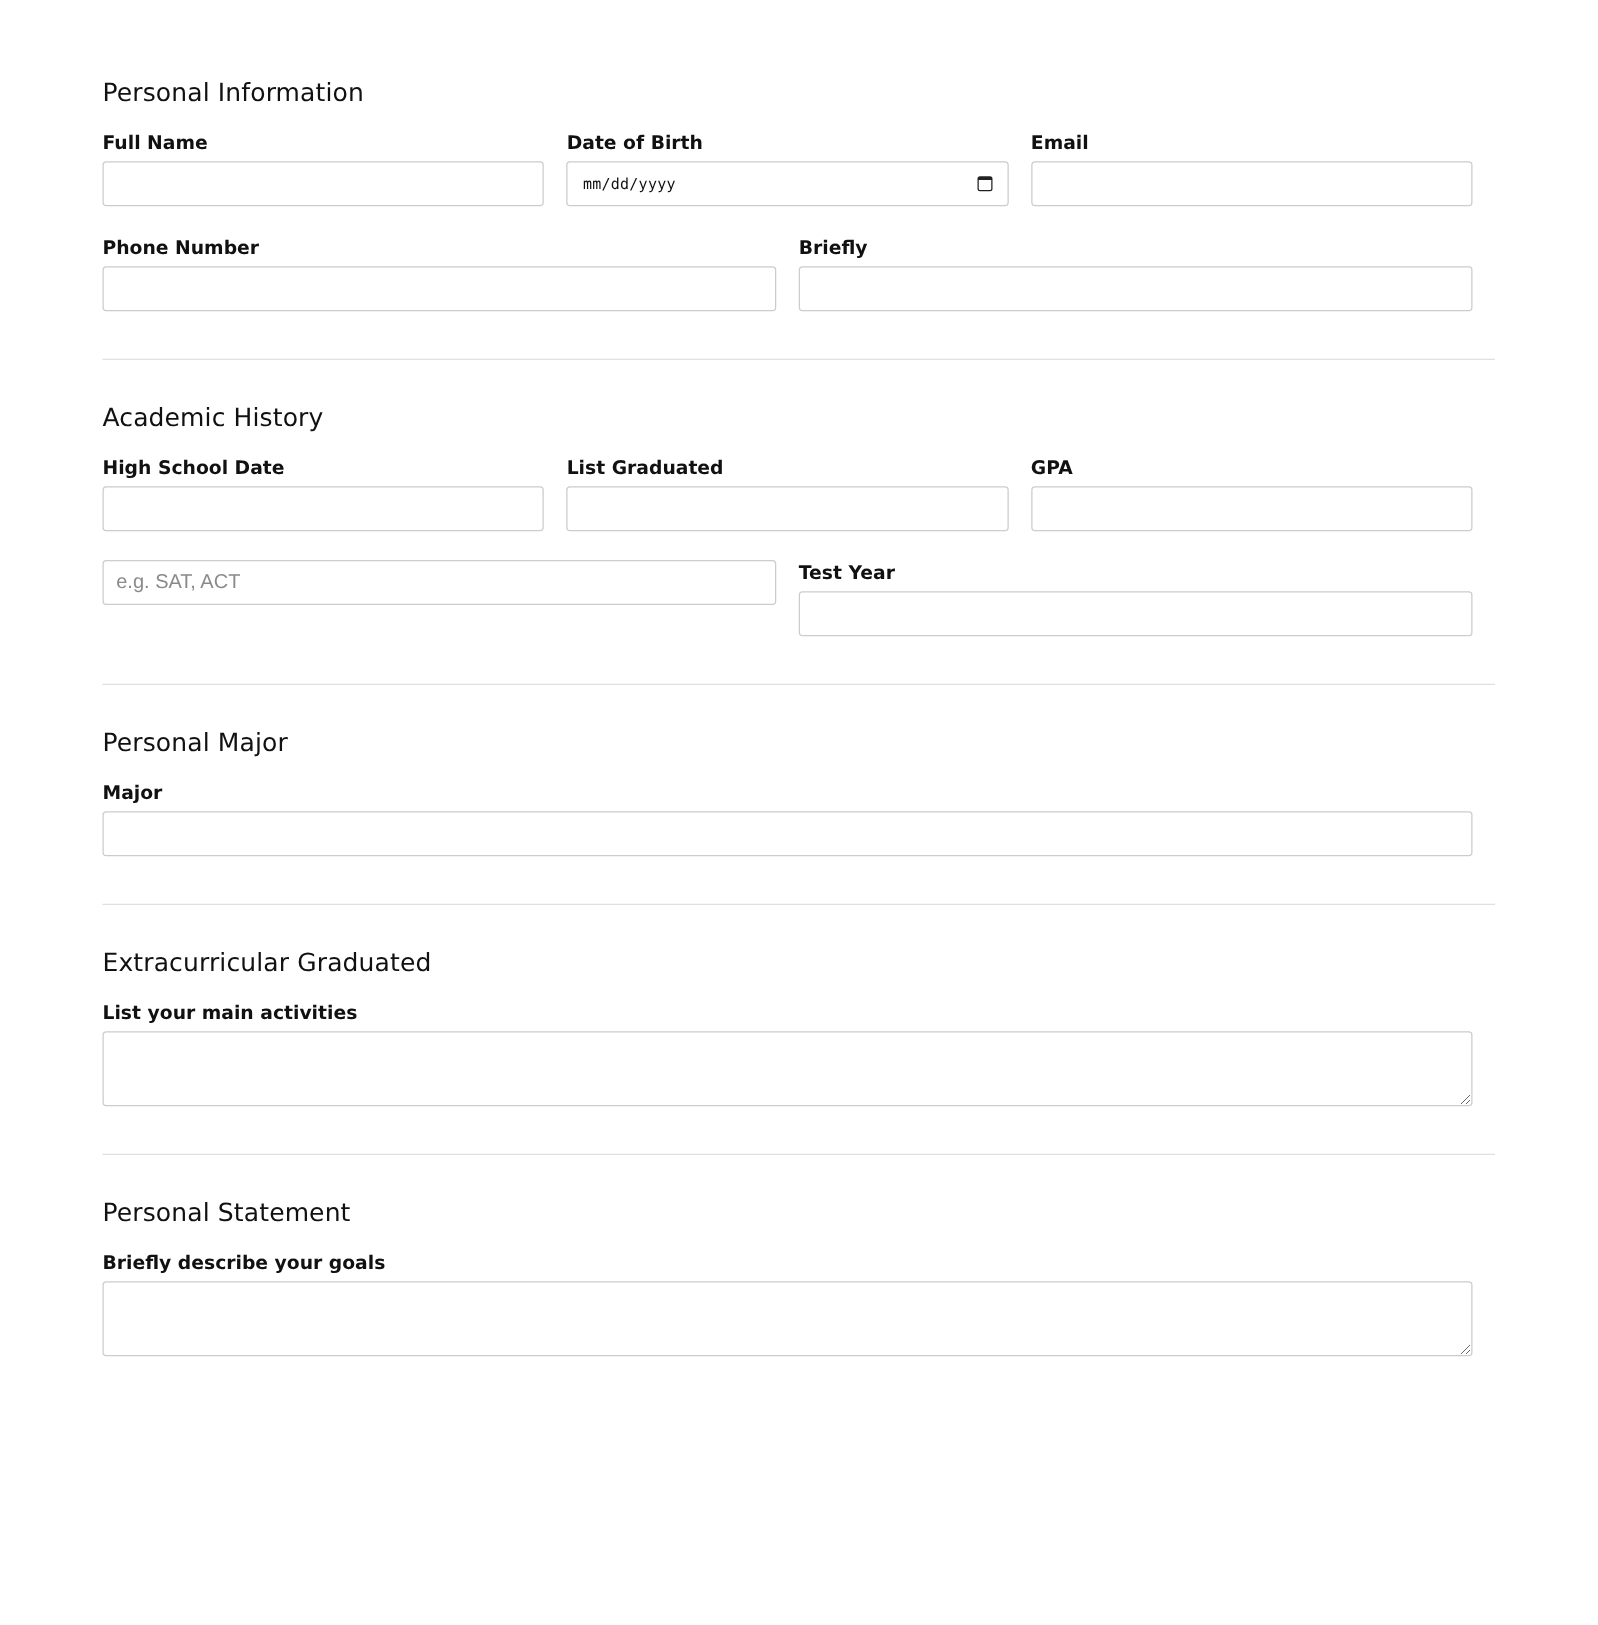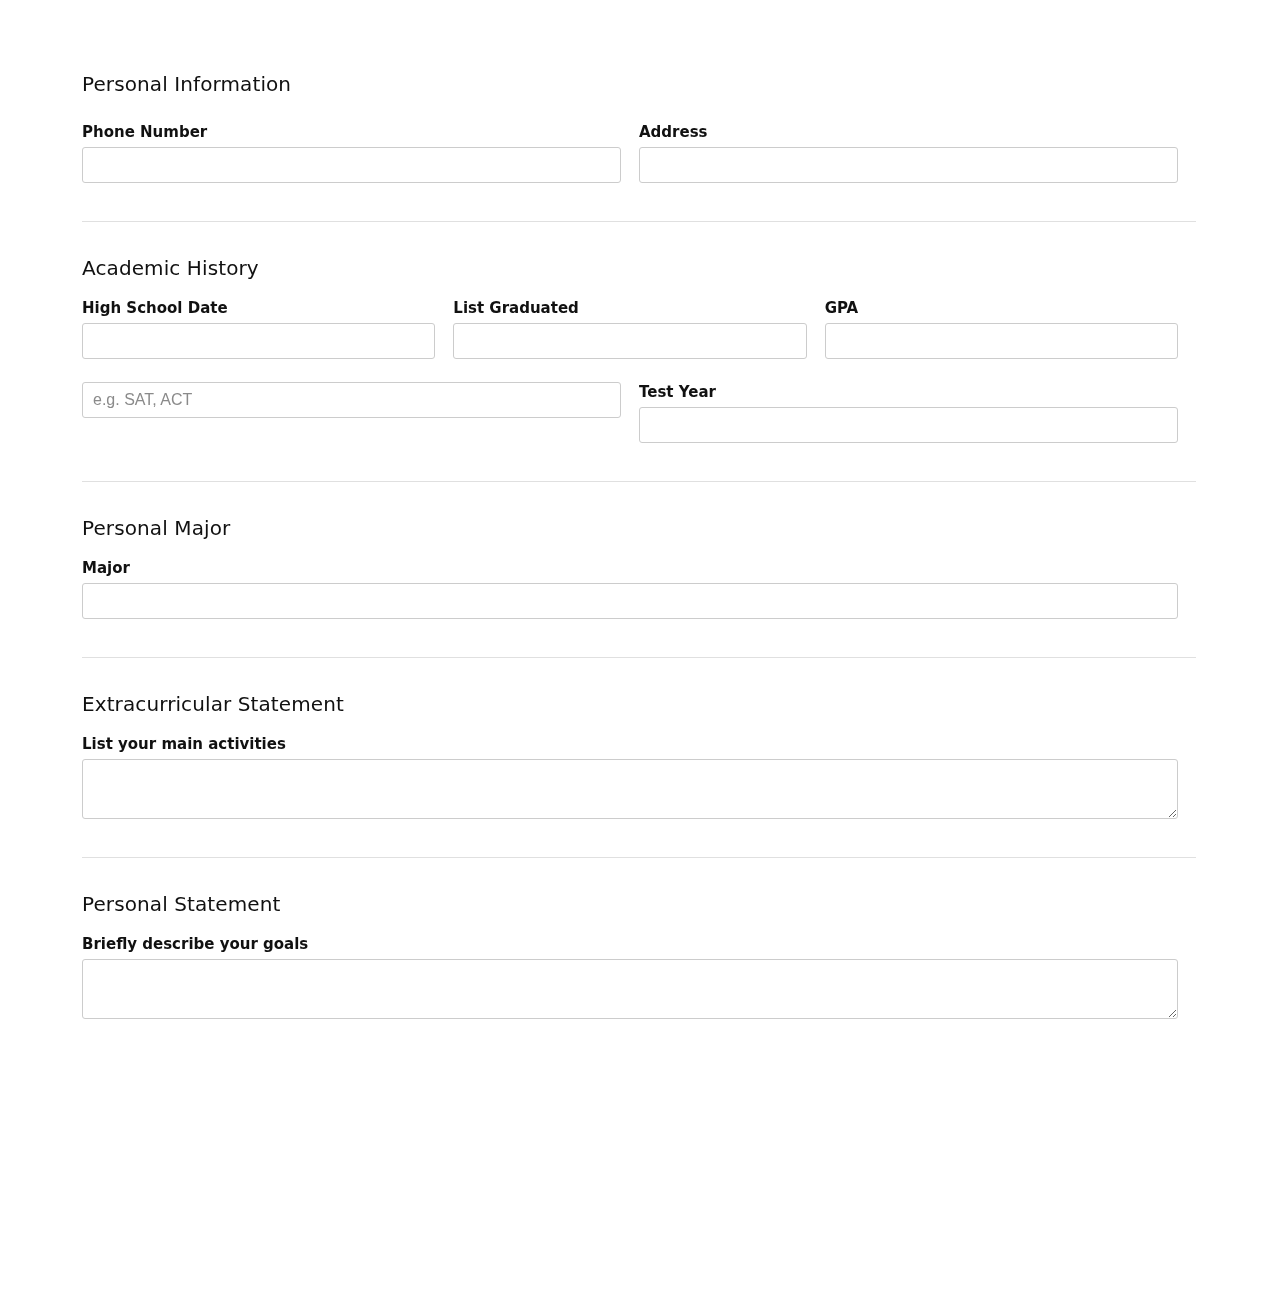--- a/index.html
+++ b/index.html
@@ -7,21 +7,21 @@
     body {
       width: 1278px;
       height: 1300px;
       overflow: hidden;
       font-family: "DejaVu Sans", "Liberation Sans", sans-serif;
       color: #111111;
     }
     .container {
       position: absolute;
       left: 82px;
-      top: 69px;
+      top: 59px;
       width: 1114px;
     }
     .section { padding: 0 0 38px 0; }
     .section + .section {
       border-top: 1px solid #e0e0e0;
       padding-top: 31px;
     }
     .section-title {
       font-size: 20px;
       font-weight: 500;
@@ -104,27 +104,44 @@
       display: block;
     }
   </style>
 </head>
 <body>
 
 <div class="container">
 
   <section class="section">
     <h2 class="section-title">Personal Information</h2>
+    <div class="grid cols-3">
+      <div class="field">
+        <label class="field-label">Full Name</label>
+        <input class="text-input" type="text" style="">
+      </div>
+      <div class="field">
+        <label class="field-label">Date of Birth</label>
+        <div class="date-input">
+          <span class="date-placeholder">mm/dd/yyyy</span>
+          <span class="calendar-icon"></span>
+        </div>
+      </div>
+      <div class="field">
+        <label class="field-label">Email</label>
+        <input class="text-input" type="email" style="">
+      </div>
+    </div>
     <div class="grid cols-2" style="margin-top:23px;">
       <div class="field">
         <label class="field-label">Phone Number</label>
         <input class="text-input" type="tel" style="">
       </div>
       <div class="field">
-        <label class="field-label">Address</label>
+        <label class="field-label">Briefly</label>
         <input class="text-input" type="text" style="">
       </div>
     </div>
   </section>
 
   <section class="section">
     <h2 class="section-title">Academic History</h2>
     <div class="grid cols-3">
       <div class="field">
         <label class="field-label">High School Date</label>
@@ -154,21 +171,21 @@
     <h2 class="section-title">Personal Major</h2>
     <div class="grid cols-1">
       <div class="field">
         <label class="field-label">Major</label>
         <input class="text-input" type="text" style="">
       </div>
     </div>
   </section>
 
   <section class="section">
-    <h2 class="section-title">Extracurricular Statement</h2>
+    <h2 class="section-title">Extracurricular Graduated</h2>
     <div class="grid cols-1">
       <div class="field">
         <label class="field-label">List your main activities</label>
         <textarea class="text-area" style=""></textarea>
       </div>
     </div>
   </section>
 
   <section class="section">
     <h2 class="section-title">Personal Statement</h2>

